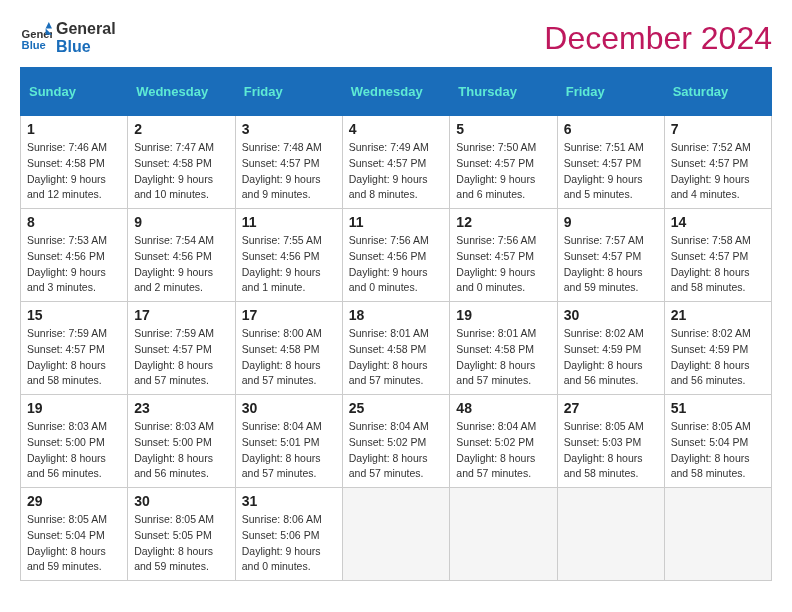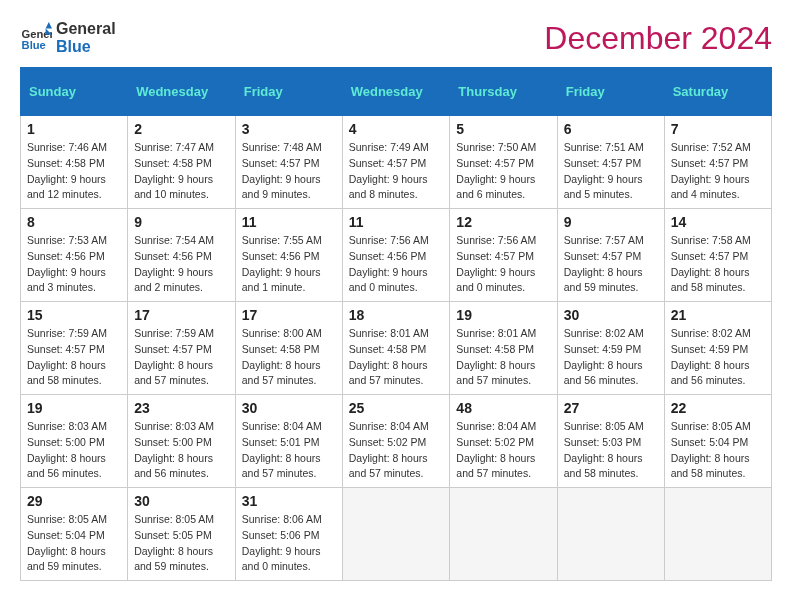--- a/index.html
+++ b/index.html
@@ -329,21 +329,21 @@
       </td>
         <td>
         <span class="day-number">27</span>
         <div class="day-info">
           Sunrise: 8:05 AM<br>
           Sunset: 5:03 PM<br>
           Daylight: 8 hours and 58 minutes.
         </div>
       </td>
         <td>
-        <span class="day-number">22</span>
+        <span class="day-number">51</span>
         <div class="day-info">
           Sunrise: 8:05 AM<br>
           Sunset: 5:04 PM<br>
           Daylight: 8 hours and 58 minutes.
         </div>
       </td>
       </tr>
       <tr class="week-row">
         <td>
         <span class="day-number">29</span>

